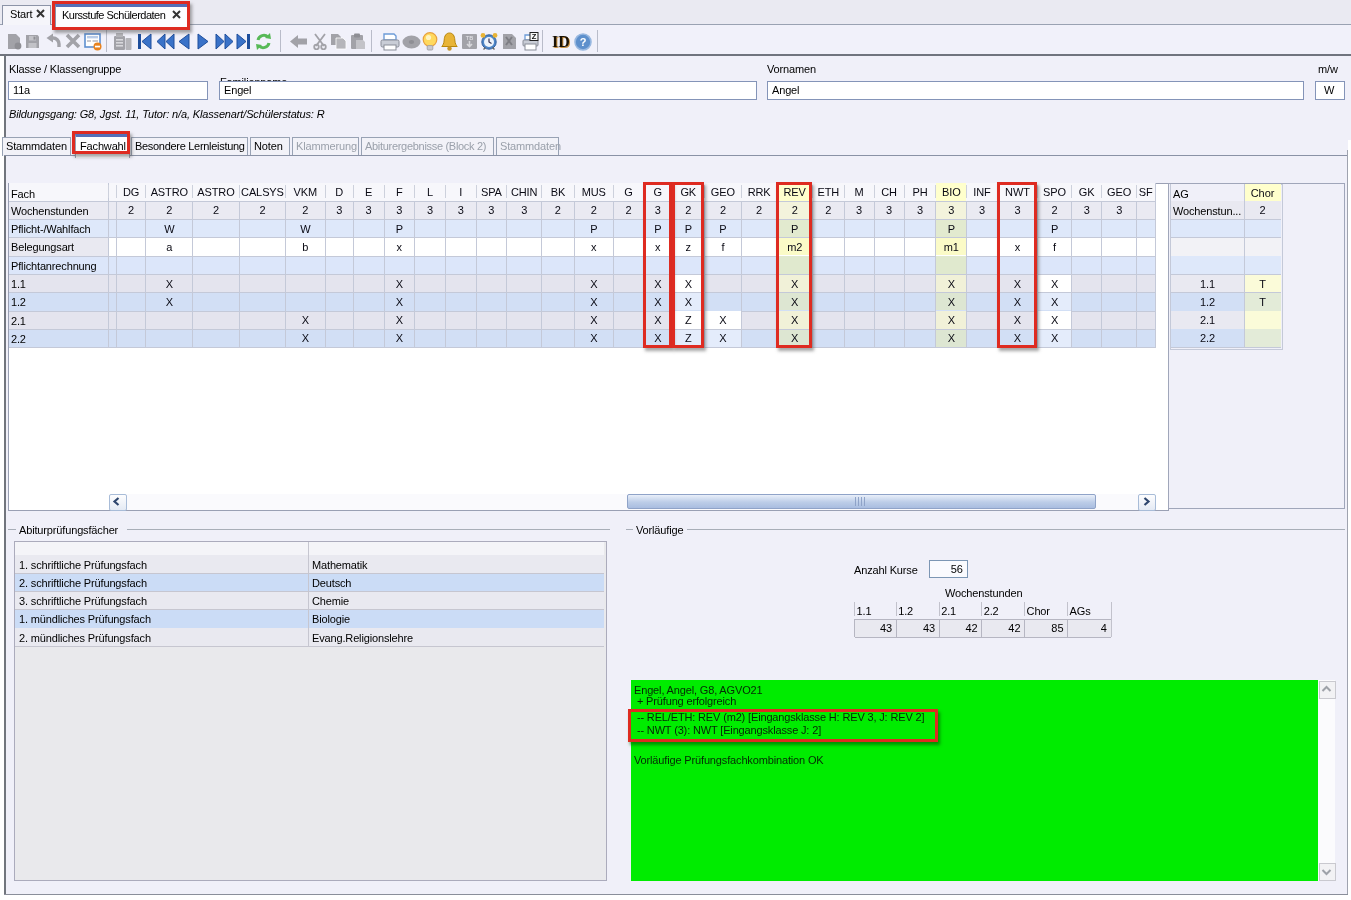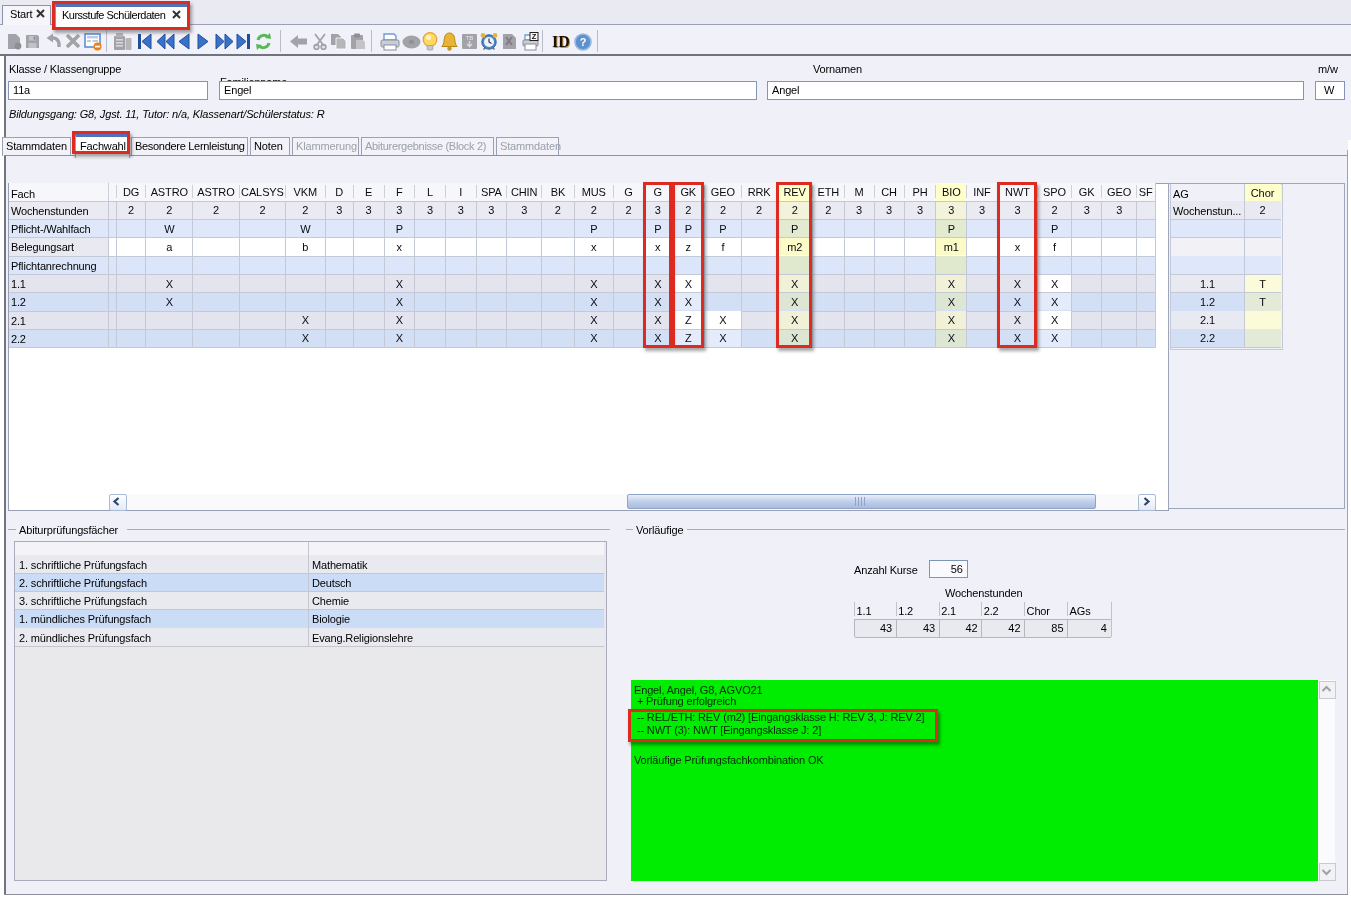--- a/index.html
+++ b/index.html
@@ -154,21 +154,21 @@
   </svg>
 <div class="sep" style="left:542px"></div>
 <div class="a" style="left:552px;top:33px;font-family:'Liberation Serif',serif;font-size:16px;font-weight:bold;color:#1A1205;text-shadow:1px 1px 0 #C89040">ID</div>
 <svg class="a" style="left:574px;top:33px" width="18" height="18" viewBox="0 0 18 18">
     <circle cx="9" cy="9" r="8" fill="#5E90CC" stroke="#98B8E0" stroke-width="1.6"></circle>
     <text x="9" y="13" font-size="11" font-weight="bold" fill="#fff" text-anchor="middle" font-family="Liberation Sans">?</text>
   </svg>
 <div class="sep" style="left:597px"></div>
 <div class="t" style="left:9px;top:63px">Klasse / Klassengruppe</div>
 <div class="t" style="left:220px;top:76px">Familienname</div>
-<div class="t" style="left:813px;top:63px">Vornamen</div>
+<div class="t" style="left:767px;top:63px">Vornamen</div>
 <div class="t" style="left:1318px;top:63px">m/w</div>
 <div class="inp" style="left:8px;top:80.5px;width:198px;height:17px"></div>
 <div class="t" style="left:13px;top:83.5px">11a</div>
 <div class="inp" style="left:219px;top:80.5px;width:536px;height:17px"></div>
 <div class="t" style="left:224px;top:83.5px">Engel</div>
 <div class="inp" style="left:767px;top:80.5px;width:535px;height:17px"></div>
 <div class="t" style="left:772px;top:83.5px">Angel</div>
 <div class="inp" style="left:1315px;top:80.5px;width:28px;height:17px"></div>
 <div class="t" style="left:1324px;top:83.5px">W</div>
 <div class="t" style="left:9px;top:108px;font-style:italic">Bildungsgang: G8, Jgst. 11, Tutor: n/a, Klassenart/Schülerstatus: R</div>

